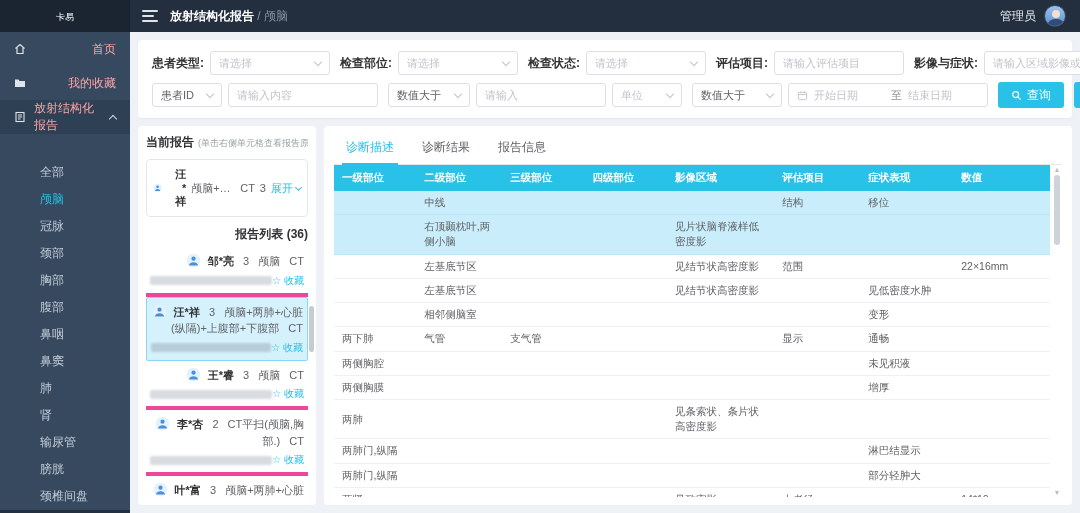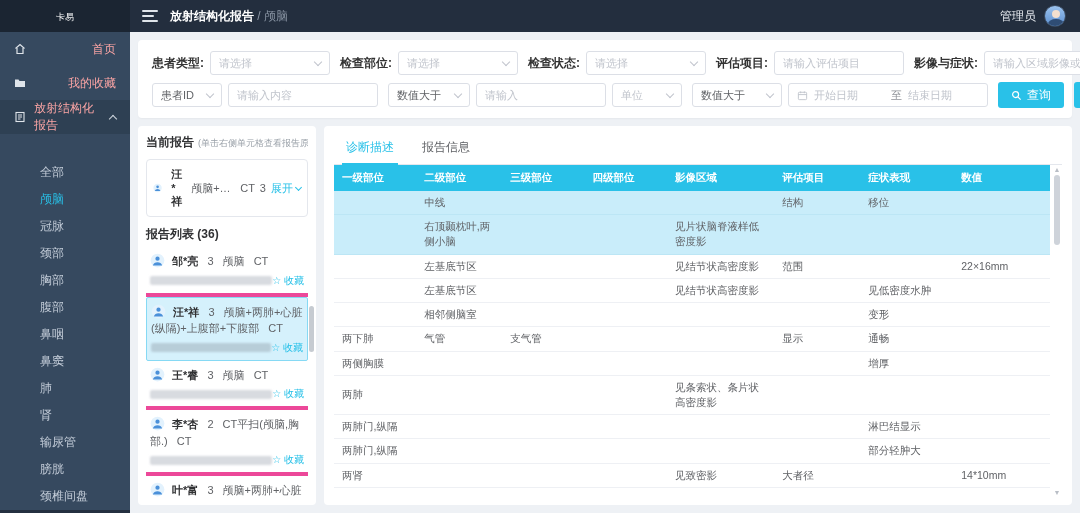--- a/index.html
+++ b/index.html
@@ -63,21 +63,21 @@
   .ctl input::placeholder{color:#c0c4cc;}
   .w120{width:120px;} .w130{width:130px;} .w150{width:150px;} .w70{width:70px;} .w80{width:82px;} .w90{width:90px;}
   .chev-g{width:6px;height:6px;border-right:1px solid #c0c4cc;border-bottom:1px solid #c0c4cc;transform:rotate(45deg);margin-bottom:2px;flex:none;}
   .date-range{width:200px;}
   .date-range .to{color:#909399;flex:none;}
   .btn{height:26px;border-radius:3px;display:inline-flex;align-items:center;gap:5px;padding:0 12px;font-size:12px;cursor:pointer;border:1px solid transparent;white-space:nowrap;}
   .btn.primary{background:var(--accent);color:#fff;}
 
   
   .panels{flex:1;display:flex;gap:8px;min-height:0;}
-  .left-panel{width:178px;background:#fff;border-radius:4px;padding:8px;display:flex;flex-direction:column;min-height:0;position:relative;}
+  .left-panel{width:178px;background:#fff;border-radius:4px;padding:8px;display:flex;flex-direction:column;min-height:0;position:relative;text-align:right;}
   .lp-title-row{display:flex;align-items:baseline;gap:4px;margin-bottom:8px;flex-wrap:nowrap;}
   .lp-title{font-size:12px;font-weight:bold;color:#303133;white-space:nowrap;}
   .lp-hint{font-size:9px;color:#99a0a8;white-space:nowrap;overflow:hidden;}
   .cur-card{border:1px solid #e4e7ed;border-radius:4px;padding:7px 6px;display:flex;align-items:center;gap:5px;font-size:11px;}
   .cur-card .nm{font-weight:bold;color:#303133;}
   .cur-card .pt{max-width:52px;overflow:hidden;text-overflow:ellipsis;white-space:nowrap;color:#606266;}
   .cur-card .tp,.cur-card .ct{color:#606266;}
   .expand-link{color:var(--accent);cursor:pointer;display:flex;align-items:center;gap:3px;white-space:nowrap;}
   .expand-link .chev-c{width:5px;height:5px;border-right:1px solid var(--accent);border-bottom:1px solid var(--accent);transform:rotate(45deg);margin-bottom:2px;}
   .list-title{font-size:12px;font-weight:bold;color:#303133;margin:9px 0 4px;}
@@ -416,20 +416,21 @@
         <div class="lp-scroll">
             <div class="lp-thumb"></div>
           </div>
       </div>
 
       <div class="right-panel">
         <div class="tabs">
 
             <div class="tab active">诊断描述</div>
 
+            <div class="tab">诊断结果</div>
 
             <div class="tab">报告信息</div>
 
         </div>
         <div class="tbl-wrap">
           <table>
             <colgroup>
               <col style="width:11.5%">
                 <col style="width:12%">
                 <col style="width:11.5%">
@@ -512,20 +513,30 @@
                   <td>两下肺</td>
                   <td>气管</td>
                   <td>支气管</td>
                   <td></td>
                   <td></td>
                   <td>显示</td>
                   <td>通畅</td>
                   <td></td>
                 </tr>
 
+                <tr>
+                  <td>两侧胸腔</td>
+                  <td></td>
+                  <td></td>
+                  <td></td>
+                  <td></td>
+                  <td></td>
+                  <td>未见积液</td>
+                  <td></td>
+                </tr>
 
                 <tr>
                   <td>两侧胸膜</td>
                   <td></td>
                   <td></td>
                   <td></td>
                   <td></td>
                   <td></td>
                   <td>增厚</td>
                   <td></td>

